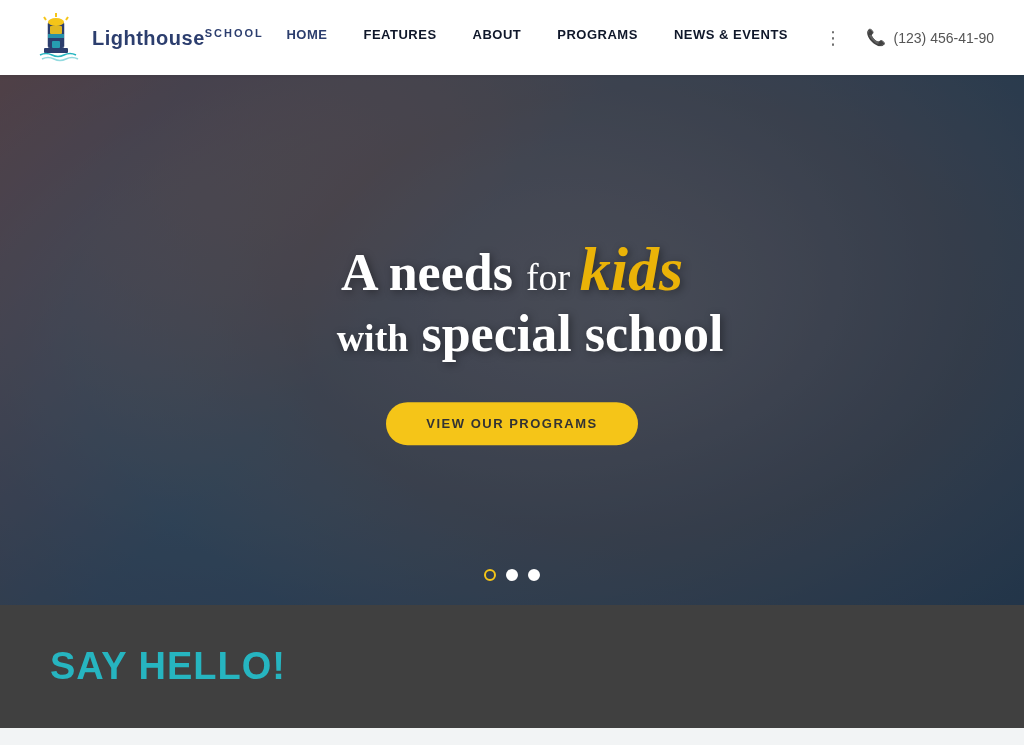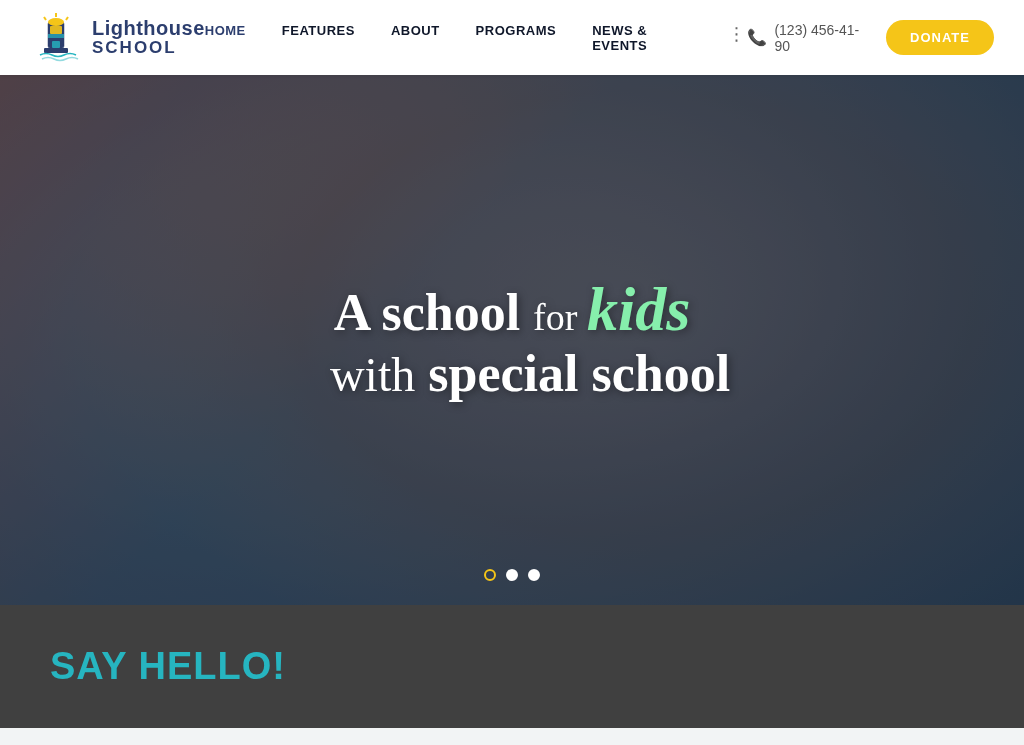--- a/index.html
+++ b/index.html
@@ -21,31 +21,30 @@
       display: flex;
       align-items: center;
       gap: 10px;
     }
     .logo-icon {
       width: 52px;
       height: 52px;
     }
     .logo-text-block {
       display: flex;
-      flex-direction: column;
       line-height: 1.1;
     }
     .logo-title {
       font-size: 20px;
       font-weight: 800;
       color: #2c3e6e;
       letter-spacing: 0.5px;
     }
     .logo-subtitle {
-      font-size: 17px;
+      font-size: 11px;
       font-weight: 600;
       color: #2c3e6e;
       letter-spacing: 2px;
       text-transform: uppercase;
     }
     .nav {
       display: flex;
       align-items: flex-start;
       gap: 36px;
     }
@@ -147,37 +146,37 @@
       text-shadow: 2px 2px 8px rgba(0,0,0,0.4);
       font-family: 'Georgia', serif;
     }
     .hero-line1 span.for-text {
       font-size: 38px;
       font-weight: 400;
       font-style: normal;
       margin-top: 47px;
     }
     .hero-line1 span.kids-text {
-      color: #86efac;
+      color: #eab308;
       font-family: 'Georgia', serif;
       font-style: italic;
       font-size: 62px;
       font-weight: 700;
     }
     .hero-line2 {
       font-size: 52px;
       font-weight: 800;
       color: #fff;
       line-height: 1.2;
       text-shadow: 2px 2px 8px rgba(0,0,0,0.4);
       font-family: 'Georgia', serif;
     }
     .hero-line2 span.with-text {
-      font-size: 48px;
-      font-weight: 400;
+      font-size: 38px;
+      font-weight: 700;
       margin-left: 36px;
     }
     .hero-btn {
       display: inline-block;
       margin-top: 36px;
       background: #f5c518;
       color: #333;
       border: none;
       border-radius: 30px;
       padding: 14px 40px;
@@ -289,40 +288,40 @@
     <a class="nav-item">PROGRAMS</a>
     <a class="nav-item">NEWS &amp; EVENTS</a>
     <span class="nav-dots">⋮</span>
   </nav>
 
   <div class="header-right">
     <div class="phone-area">
       <span class="phone-icon">📞</span>
       <span>(123) 456-41-90</span>
     </div>
-    <button class="donate-btn">DONATE</button>
   </div>
 </header>
 
 <section class="hero">
   <div class="hero-photo-sim"></div>
   <div class="hero-bg"></div>
   <div class="hero-overlay"></div>
 
   <div class="hero-content">
     <div class="hero-line1">
-      <span>A school</span>
+      <span>A needs</span>
       <span class="for-text"> for </span>
       <span class="kids-text">kids</span>
     </div>
     <div class="hero-line2">
       <span class="with-text">with</span>
       <span> </span>
       <span>special school</span>
     </div>
+    <button class="hero-btn">VIEW OUR PROGRAMS</button>
   </div>
 
   <div class="hero-dots">
     <span class="hero-dot active"></span>
     <span class="hero-dot filled"></span>
     <span class="hero-dot filled"></span>
   </div>
 </section>
 
 <div class="bottom-section">

